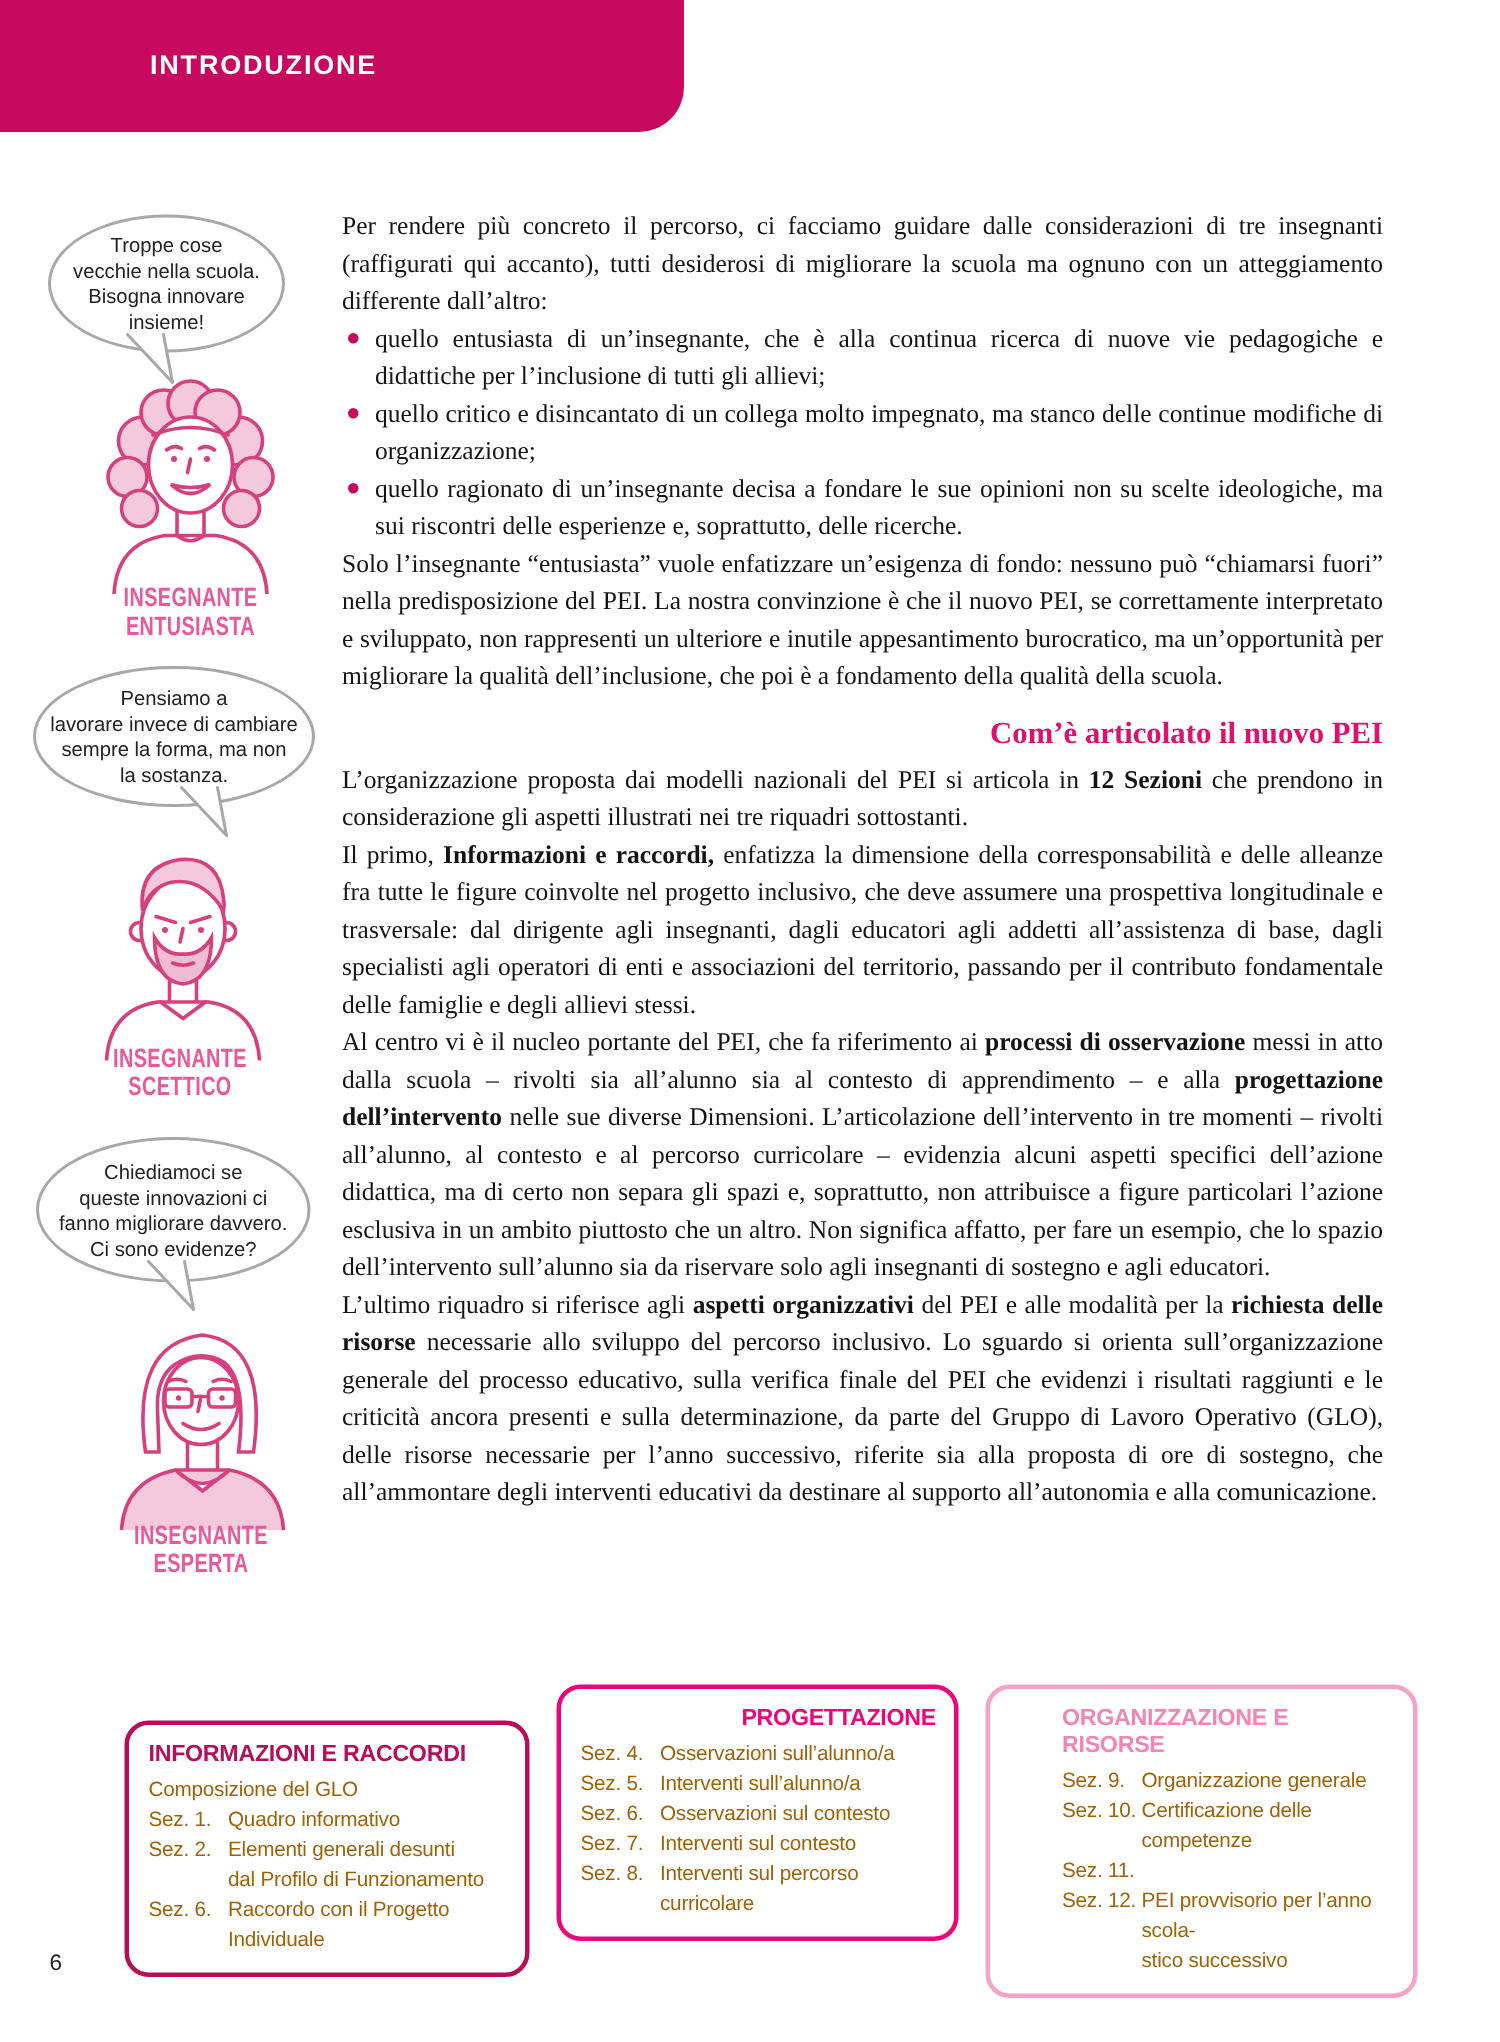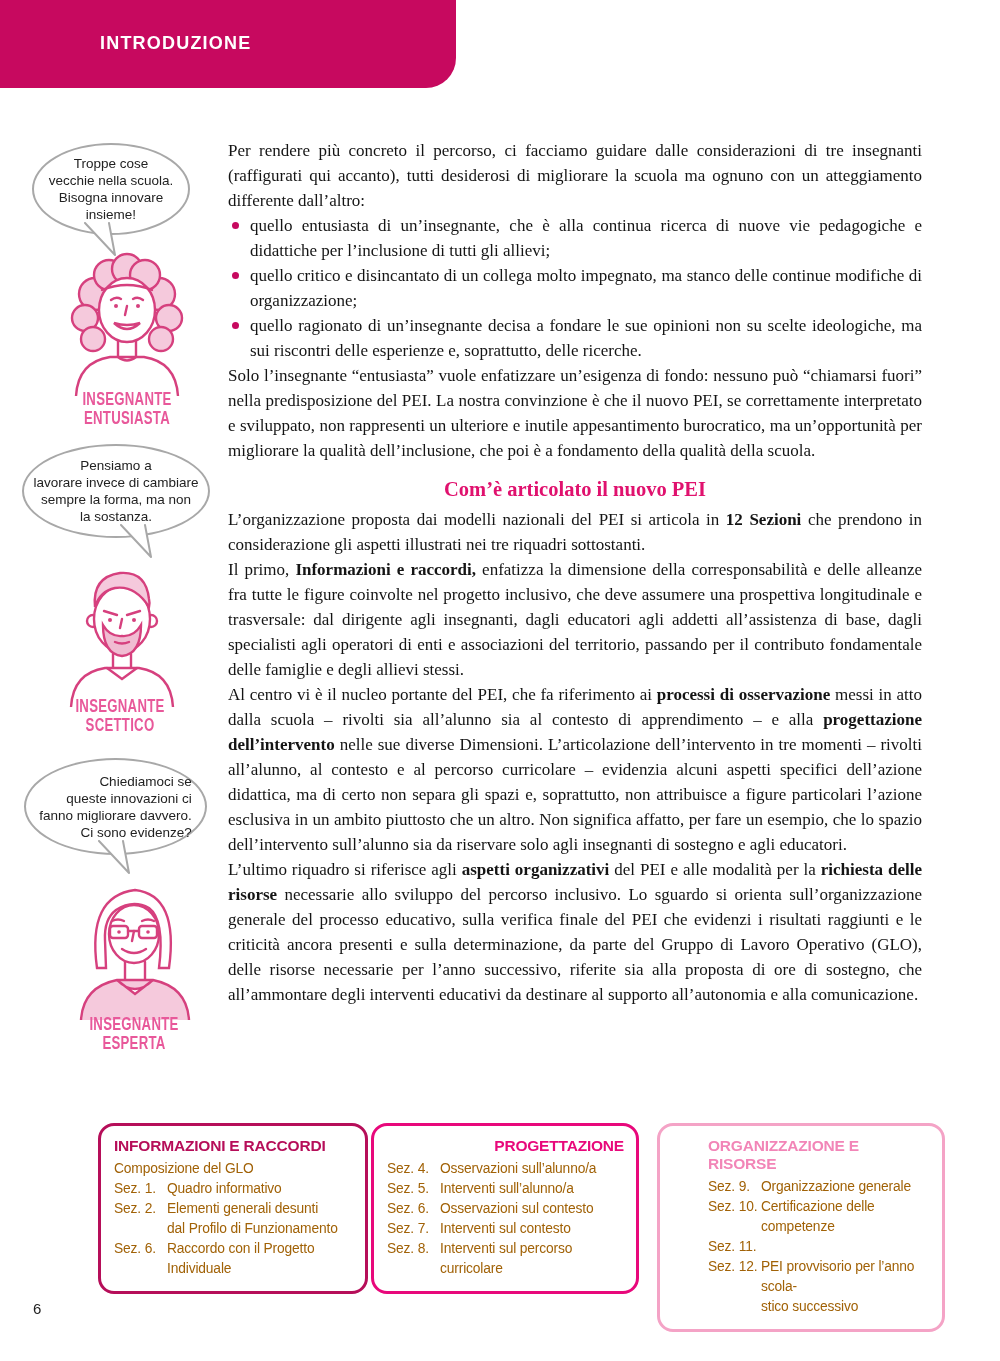--- a/index.html
+++ b/index.html
@@ -20,21 +20,21 @@
   .fig-label{position:absolute;text-align:center;font-weight:bold;font-size:15px;line-height:16px;
         white-space:pre-line;letter-spacing:.3px;transform:scale(.88,1.18);}
 
   
   .main-col{position:absolute;left:228px;top:138px;width:694px;
         font-family:"Liberation Serif",serif;font-size:17px;line-height:25px;color:#141414;
         text-align:justify;}
   .main-col p{margin:0;}
   .bullet-row{position:relative;padding-left:22px;}
   .dot{position:absolute;left:4px;top:9px;width:7px;height:7px;border-radius:50%;}
-  .section-heading{font-size:20.5px;line-height:26px;margin:13px 0 5px;font-weight:bold;text-align:center;
+  .section-heading{font-size:20.5px;line-height:26px;margin:13px 0 5px;font-weight:bold;text-align:right;
         font-family:"Liberation Serif",serif;}
 
   
   .box{position:absolute;top:1123px;background:#fff;border:3px solid;border-radius:16px;
         padding:11px 12px 12px 13px;box-sizing:border-box;}
   .box-title{font-size:15.5px;font-weight:bold;letter-spacing:-.2px;margin-bottom:4px;}
   .box-item{display:grid;grid-template-columns:53px 1fr;font-size:13.8px;line-height:20px;
         color:#a16207;letter-spacing:-.15px;}
   .box-item .txt{white-space:pre-line;}
   .box-item.nonum{display:block;}
@@ -111,21 +111,21 @@
       <path d="M46 70 Q46 99 65 101 Q84 99 84 70 Q77 82 65 81 Q53 82 46 70 Z" fill="#f0bcd2"></path>
       <path d="M58 87 Q65 90 72 87"></path>
       <path d="M56 99 L56 113 M74 99 L74 113"></path>
       <path d="M14 152 Q16 118 48 113 L82 113 Q114 118 116 152" fill="#fff"></path>
       <path d="M50 113 L65 124 L80 113"></path>
     </g>
   </svg>
   <div class="fig-label" style="left: 40px; top: 700px; width: 160px; color: rgb(232, 88, 154);">INSEGNANTE
 SCETTICO</div>
 
-  <div class="bubble" style="left:24px;top:758px;width:183px;height:97px;text-align:right;">
+  <div class="bubble" style="left:24px;top:758px;width:183px;height:97px;">
     <div class="bubble-text">Chiediamoci se
 queste innovazioni ci
 fanno migliorare davvero.
 Ci sono evidenze?</div>
   </div>
   <svg class="tail" style="left:96px;top:840px;" width="36" height="36" viewBox="0 0 36 36">
     <path d="M3 1 L27 1 L33 33 Z" fill="#fff"></path>
     <path d="M3 1 L33 33 M27 1 L33 33" stroke="#a8a8a8" stroke-width="2" fill="none" stroke-linecap="round"></path>
   </svg>
   <svg class="char" style="left:63px;top:868px;" width="140" height="152" viewBox="0 0 140 152">
@@ -167,21 +167,21 @@
     <p>Solo l’insegnante “entusiasta” vuole enfatizzare un’esigenza di fondo: nessuno può “chiamarsi fuori” nella predisposizione del PEI. La nostra convinzione è che il nuovo PEI, se correttamente interpretato e sviluppato, non rappresenti un ulteriore e inutile appesantimento burocratico, ma un’opportunità per migliorare la qualità dell’inclusione, che poi è a fondamento della qualità della scuola.</p>
 
     <div class="section-heading" style="color: rgb(224, 17, 110);">Com’è articolato il nuovo PEI</div>
 
     <p><span>L’organizzazione proposta dai modelli nazionali del PEI si articola in </span><span style="font-weight: bold;">12 Sezioni</span><span> che prendono in considerazione gli aspetti illustrati nei tre riquadri sottostanti.</span></p>
     <p><span>Il primo, </span><span style="font-weight: bold;">Informazioni e raccordi,</span><span> enfatizza la dimensione della corresponsabilità e delle alleanze fra tutte le figure coinvolte nel progetto inclusivo, che deve assumere una prospettiva longitudinale e trasversale: dal dirigente agli insegnanti, dagli educatori agli addetti all’assistenza di base, dagli specialisti agli operatori di enti e associazioni del territorio, passando per il contributo fondamentale delle famiglie e degli allievi stessi.</span></p>
     <p><span>Al centro vi è il nucleo portante del PEI, che fa riferimento ai </span><span style="font-weight: bold;">processi di osservazione</span><span> messi in atto dalla scuola – rivolti sia all’alunno sia al contesto di apprendimento – e alla </span><span style="font-weight: bold;">progettazione dell’intervento</span><span> nelle sue diverse Dimensioni. L’articolazione dell’intervento in tre momenti – rivolti all’alunno, al contesto e al percorso curricolare – evidenzia alcuni aspetti specifici dell’azione didattica, ma di certo non separa gli spazi e, soprattutto, non attribuisce a figure particolari l’azione esclusiva in un ambito piuttosto che un altro. Non significa affatto, per fare un esempio, che lo spazio dell’intervento sull’alunno sia da riservare solo agli insegnanti di sostegno e agli educatori.</span></p>
     <p><span>L’ultimo riquadro si riferisce agli </span><span style="font-weight: bold;">aspetti organizzativi</span><span> del PEI e alle modalità per la </span><span style="font-weight: bold;">richiesta delle risorse</span><span> necessarie allo sviluppo del percorso inclusivo. Lo sguardo si orienta sull’organizzazione generale del processo educativo, sulla verifica finale del PEI che evidenzi i risultati raggiunti e le criticità ancora presenti e sulla determinazione, da parte del Gruppo di Lavoro Operativo (GLO), delle risorse necessarie per l’anno successivo, riferite sia alla proposta di ore di sostegno, che all’ammontare degli interventi educativi da destinare al supporto all’autonomia e alla comunicazione.</span></p>
   </div>
 
-  <div class="box" style="left: 98px; width: 270px; border-color: rgb(182, 14, 89);">
+  <div class="box" style="left: 83px; width: 270px; border-color: rgb(182, 14, 89); margin-top: 24px;">
     <div class="box-title" style="color: rgb(182, 14, 89);">INFORMAZIONI E RACCORDI</div>
     <div class="box-item nonum">
       <span class="txt">Composizione del GLO</span>
     </div>
     <div class="box-item">
       <span class="num">Sez. 1.</span>
       <span class="txt">Quadro informativo</span>
     </div>
     <div class="box-item">
       <span class="num">Sez. 2.</span>

